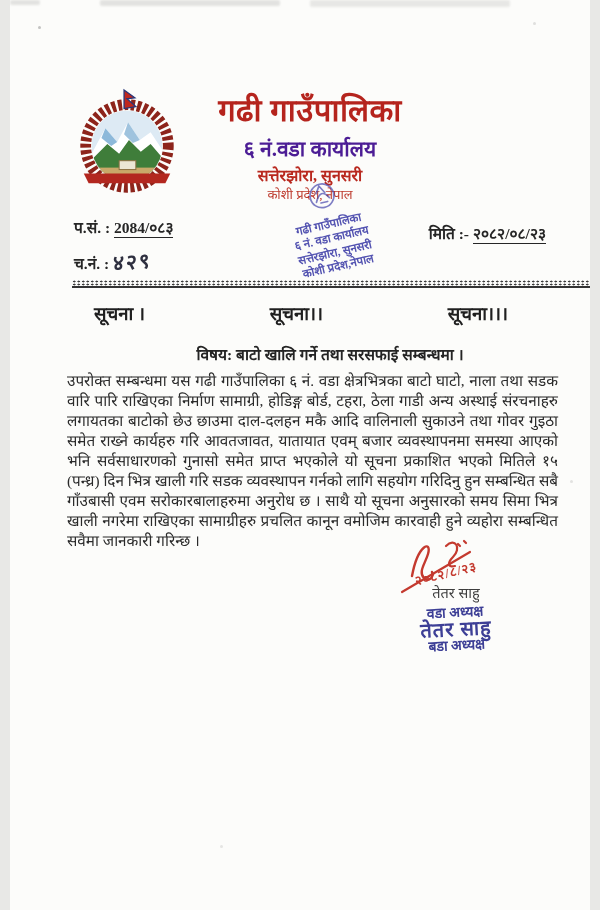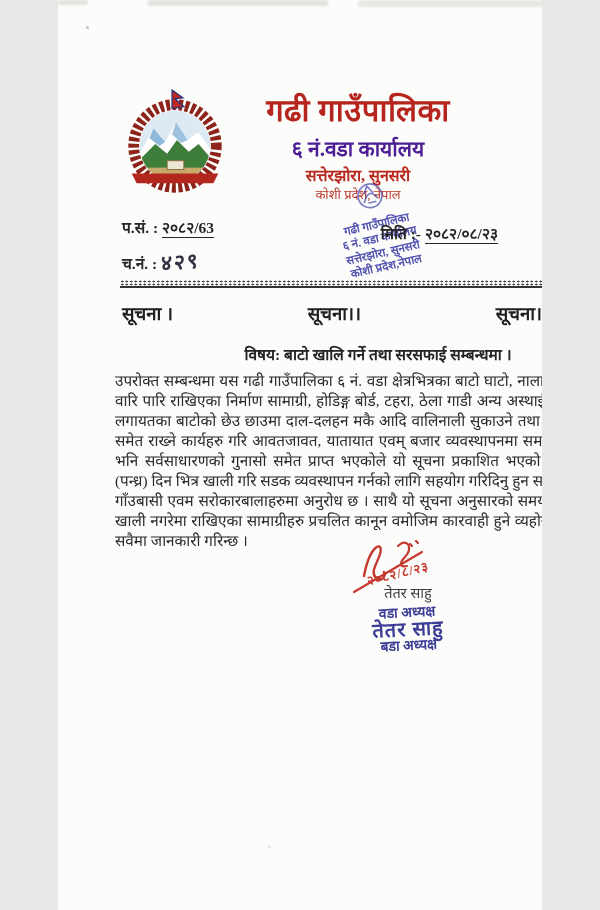--- a/index.html
+++ b/index.html
@@ -1,17 +1,17 @@
 <!DOCTYPE html>
 <html><head>
 <meta charset="utf-8">
 <style>
   html,body{margin:0;padding:0;background:#e8e8e6;}
   .page{
-    position:relative;width:484px;height:910px;margin:0 auto;
+    position:relative;width:580px;height:910px;margin:0 auto;
     background:#fcfcfa;overflow:hidden;
     font-family:"Liberation Serif","DejaVu Sans",serif;
     color:#2b2b2b;
   }
   
   .smudge{position:absolute;background:rgba(125,125,122,.20);filter:blur(1.2px);border-radius:2px;}
   .speck{position:absolute;width:3px;height:3px;border-radius:50%;background:rgba(90,90,90,.35);}
   
   .logo{position:absolute;left:58px;top:88px;width:118px;height:112px;}
   .head-text{position:absolute;left:0;top:94px;width:600px;text-align:center;line-height:1.12;}
@@ -33,21 +33,21 @@
   .meta-right{position:absolute;right:44px;top:222px;font-size:15.5px;font-weight:bold;color:#262626;padding-left:8px;}
   
   .divider{
     position:absolute;left:62px;top:280px;width:535px;height:6px;
     background-image:radial-gradient(circle,#3c3c3c 0.9px,transparent 1.1px);
     background-size:4.5px 3px;background-position:0 0;
     border-bottom:2px solid #333;
   }
   
   .notice-row{position:absolute;left:64px;top:300px;width:434px;display:flex;justify-content:space-between;}
-  .notice{font-size:18.5px;font-weight:bold;color:#1f1f1f;}
+  .notice{font-size:18.5px;font-weight:bold;color:#1f1f1f;margin-left:20px;}
   
   .subject{position:absolute;left:0;top:343px;width:600px;text-align:center;font-size:15.5px;font-weight:600;color:#242424;padding-left:20px;}
   
   .body-par{
     position:absolute;left:57px;top:371px;width:491px;
     font-size:15.3px;line-height:20px;text-align:justify;color:#2a2a2a;
   }
   
   .sig-block{position:absolute;right:44px;top:538px;width:180px;text-align:center;}
   .sig-svg{position:absolute;left:18px;top:-2px;width:150px;height:62px;}
@@ -110,21 +110,21 @@
     </svg>
     <div class="sline">गढी गाउँपालिका</div>
     <div class="sline">६ नं. वडा कार्यालय</div>
     <div class="sline">सत्तेरझोरा, सुनसरी</div>
     <div class="sline">कोशी प्रदेश,नेपाल</div>
   </div>
 
   <div class="meta-left">
     <div class="row">
       <span>प.सं. :</span>
-      <span class="uval">२०८२/63</span>
+      <span class="uval">2084/०८३</span>
     </div>
     <div class="row">
       <span>च.नं. :</span>
       <span class="hand">४२९</span>
     </div>
   </div>
   <div class="meta-right">
     <span>मिति :-</span>
     <span class="uval">२०८२/०८/२३</span>
   </div>

